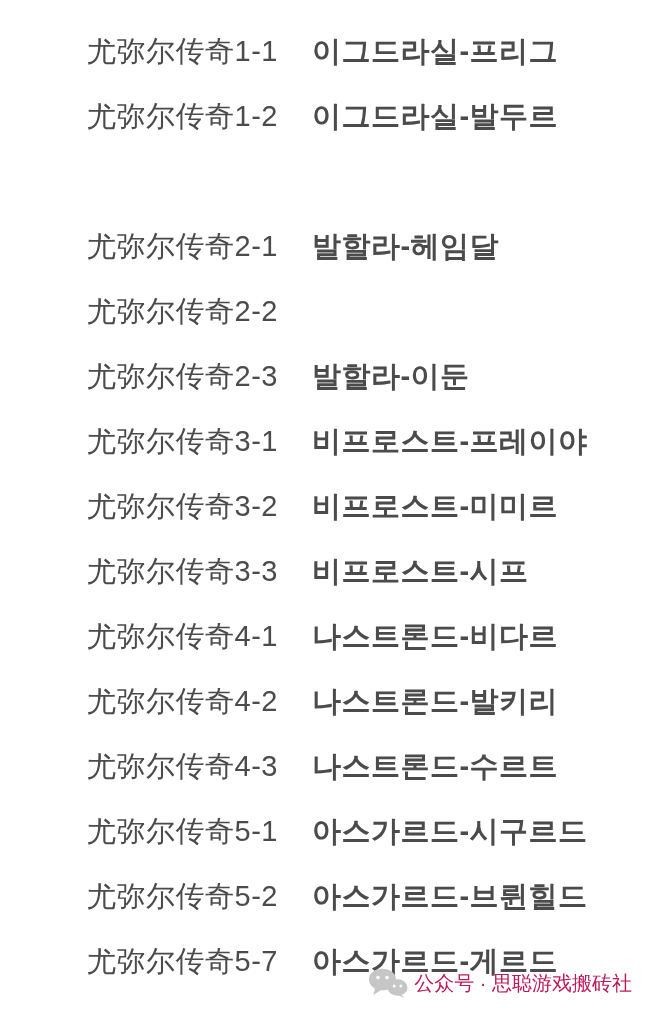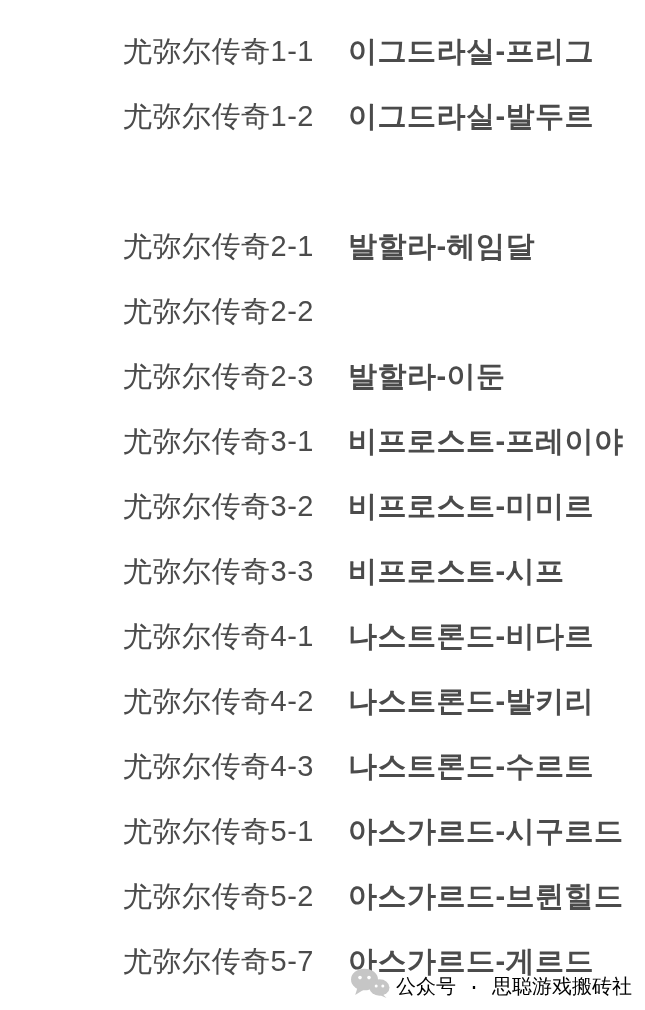--- a/index.html
+++ b/index.html
@@ -9,21 +9,20 @@
   body {
     width: 645px;
     height: 1010px;
     background: #ffffff;
     overflow: hidden;
     position: relative;
     font-family: "Liberation Sans", "DejaVu Sans", sans-serif;
   }
   .stage-list {
     padding: 19px 0 0 87px;
-    margin-left: 36px;
   }
   .row {
     display: flex;
     align-items: center;
     column-gap: 34px;
     height: 65px;
     line-height: 65px;
     font-size: 29px;
     color: #4b4b4b;
     white-space: nowrap;
@@ -33,27 +32,26 @@
   }
   .row .kname {
     letter-spacing: 0.5px;
     font-weight: bold;
   }
   .watermark {
     position: absolute;
     right: 13px;
     bottom: 12px;
     display: flex;
-    align-items: flex-end;
+    align-items: center;
     column-gap: 6px;
-    color: #000000;
+    color: #be185d;
     font-size: 20px;
     line-height: 1;
     white-space: nowrap;
-    font-family: Liberation Mono, monospace;
   }
   .watermark .wechat-icon {
     width: 40px;
     height: 30px;
     display: block;
   }
 </style>
 </head>
 <body>
 

